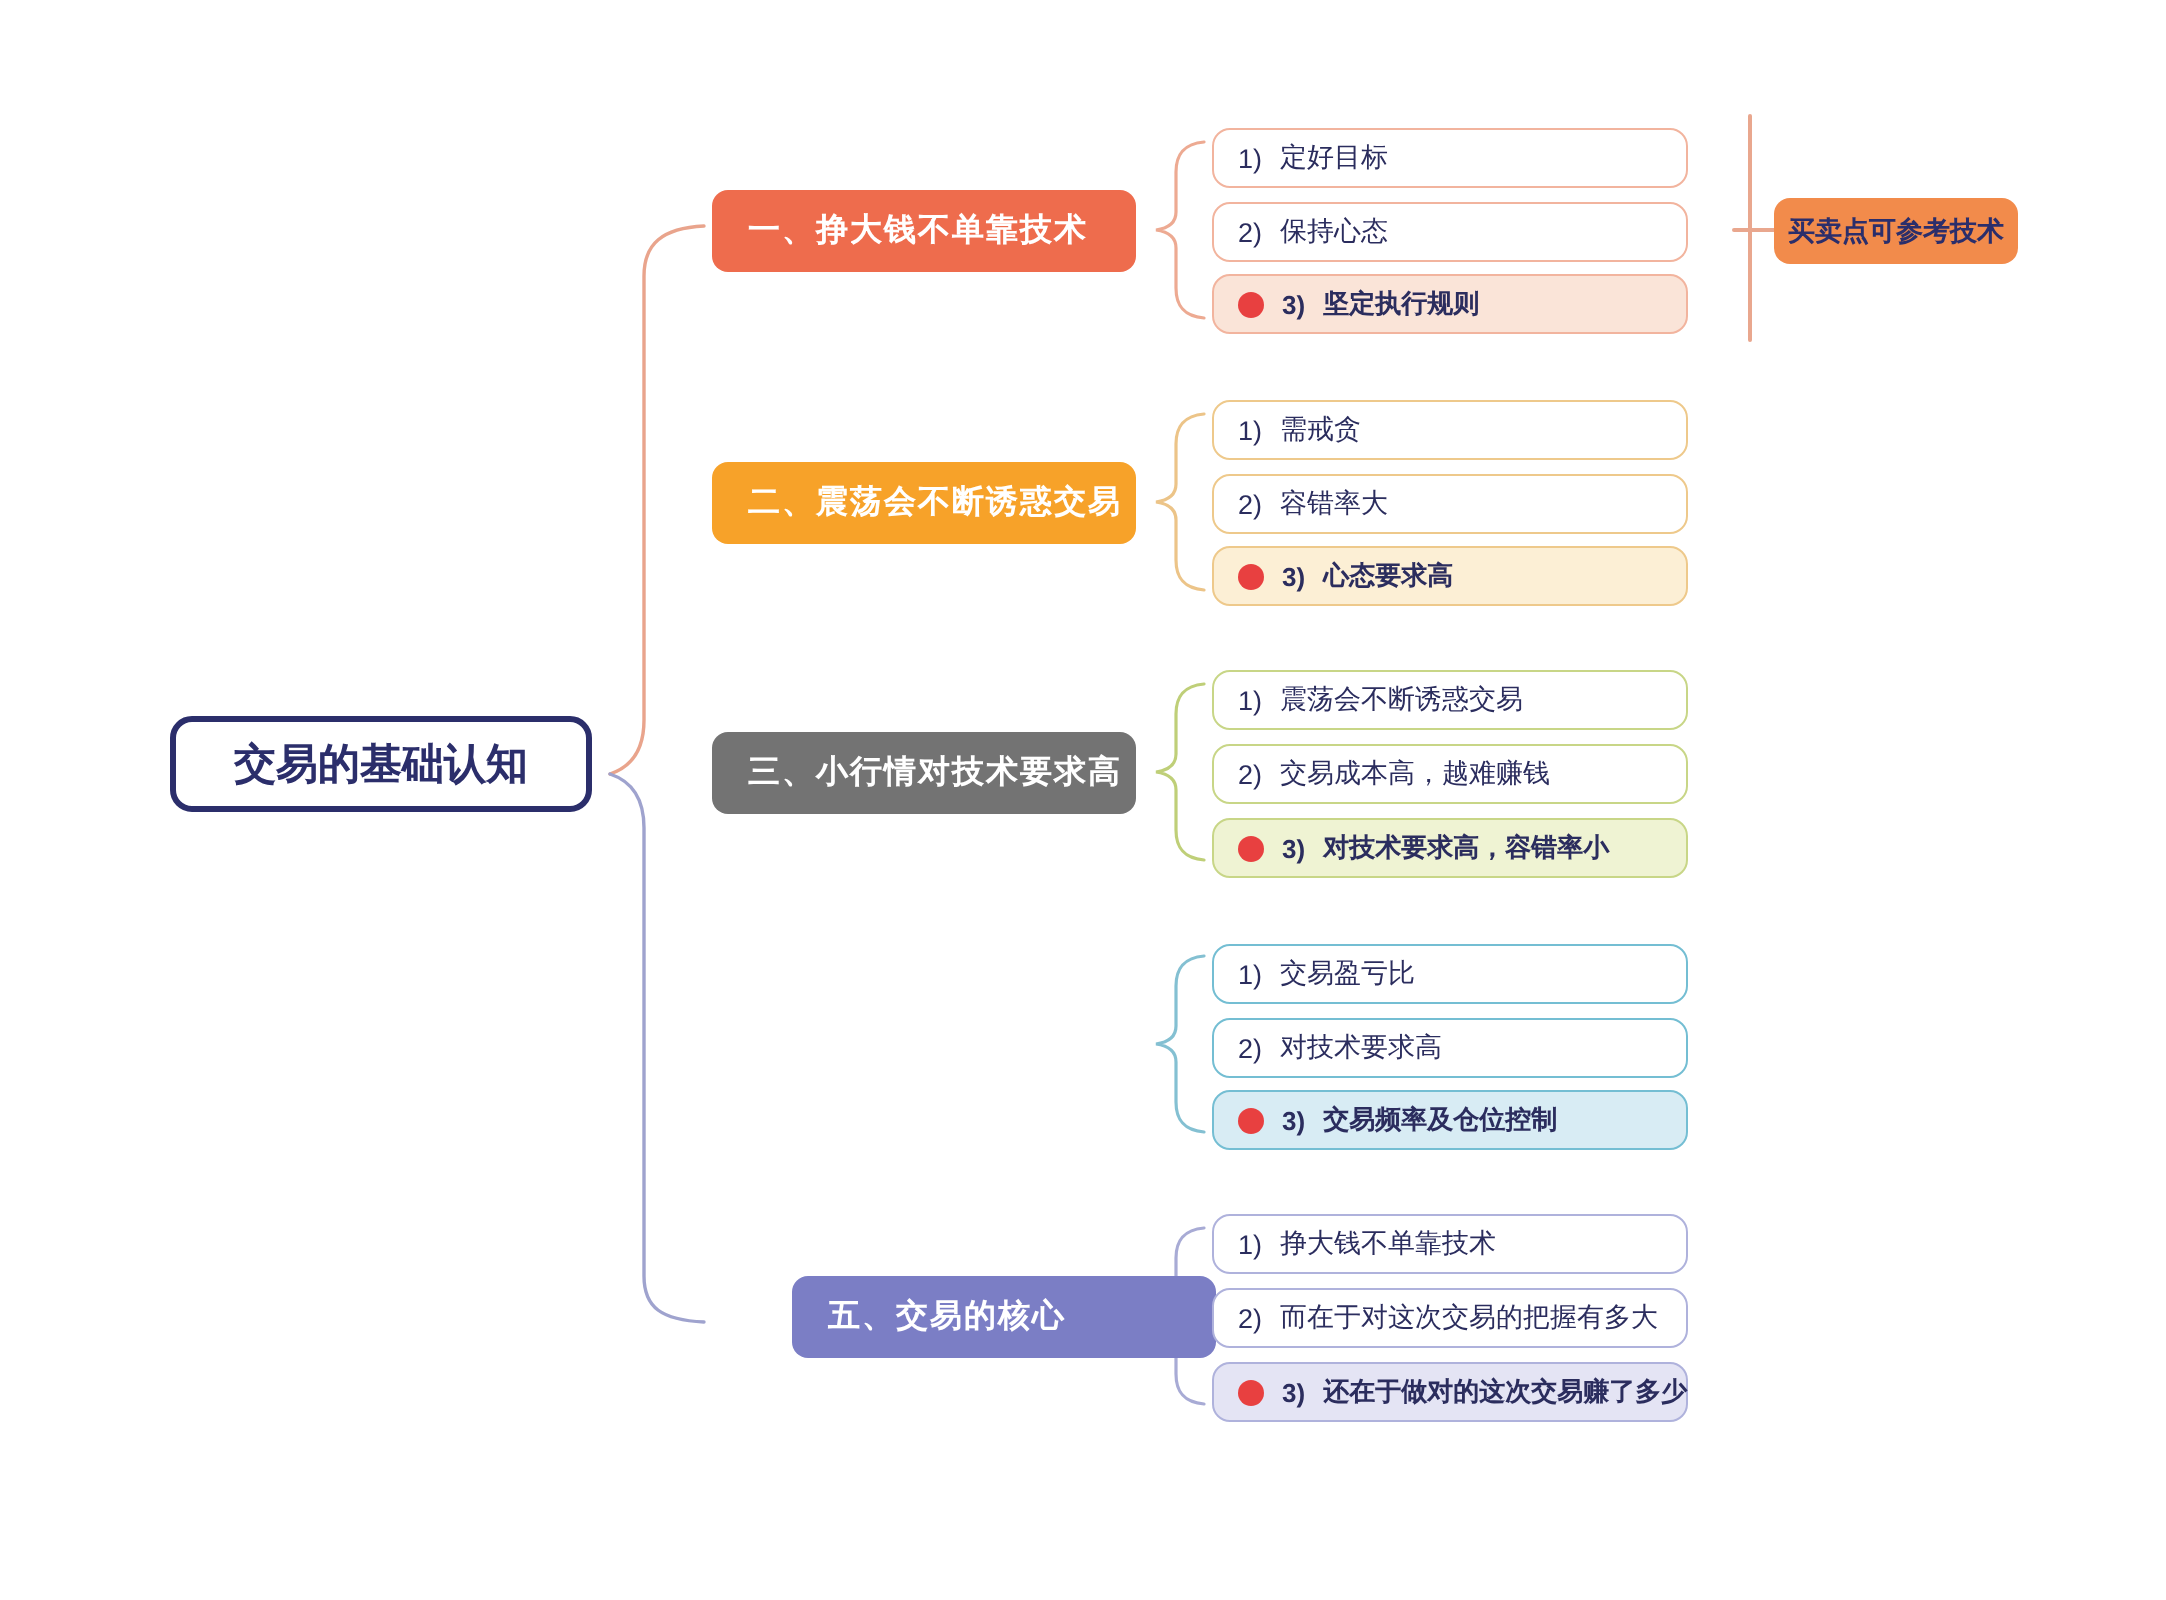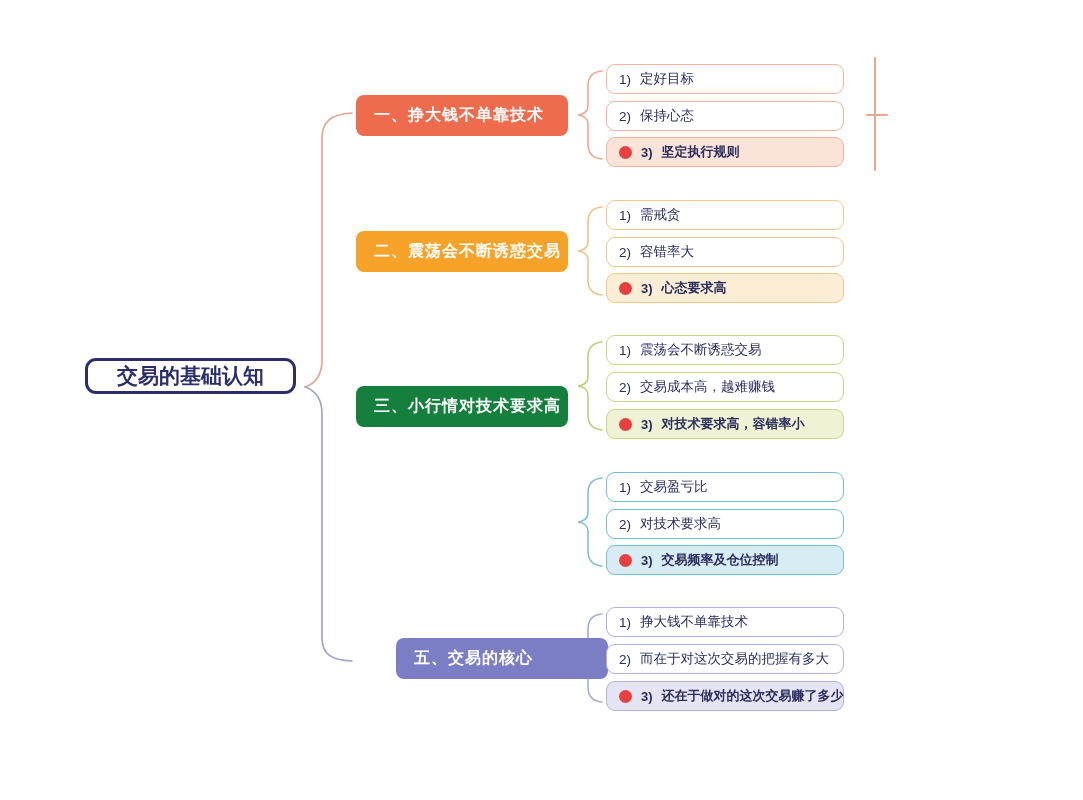--- a/index.html
+++ b/index.html
@@ -1,27 +1,27 @@
 <!DOCTYPE html>
 <html><head>
 <meta charset="utf-8">
 <style>
   html,body{margin:0;padding:0;background:#ffffff;}
   body{font-family:"Liberation Sans","DejaVu Sans",sans-serif;}
   .canvas{position:relative;width:1083px;height:800px;background:#ffffff;overflow:hidden;}
   .links{position:absolute;left:0;top:0;width:1083px;height:800px;pointer-events:none;}
 
-  .root{position:absolute;left:85px;top:358px;width:211px;height:36px;background:#ffffff;
+  .root{position:absolute;left:85px;top:358px;width:211px;height:48px;background:#ffffff;
         border:3px solid #2B2E6B;border-radius:11px;display:flex;align-items:center;justify-content:center;
         font-size:21px;font-weight:bold;color:#2B2E6B;box-sizing:border-box;}
 
   .branch{position:absolute;left:356px;width:212px;height:41px;border-radius:8px;
           display:flex;align-items:center;padding-left:18px;box-sizing:border-box;
           font-size:16px;font-weight:bold;color:#ffffff;letter-spacing:1px;}
-  .bg1{background:#EE6C4D;} .bg2{background:#F7A229;} .bg3{background:#15803d;margin-top:20px;}
+  .bg1{background:#EE6C4D;} .bg2{background:#F7A229;} .bg3{background:#737373;}
   .bg4{background:#0E9CB8;} .bg5{background:#7B7EC5;margin-left:40px;}
 
   .item{position:absolute;left:606px;width:238px;height:30px;background:#ffffff;border-radius:9px;
         display:flex;align-items:center;padding-left:12px;box-sizing:border-box;
         font-size:13.5px;color:#2B2D5E;white-space:nowrap;}
   .bd1{border:1.5px solid #F2B49E;} .bd2{border:1.5px solid #EEC98B;} .bd3{border:1.5px solid #C8D687;}
   .bd4{border:1.5px solid #74BED3;} .bd5{border:1.5px solid #AFB2DC;}
   .hl1{background:#FAE4D8;} .hl2{background:#FCEFD5;} .hl3{background:#EFF3D3;}
   .hl4{background:#D8ECF4;} .hl5{background:#E4E4F4;}
   .item .num{margin-right:9px;}
@@ -63,20 +63,23 @@
     <span class="txt">定好目标</span>
   </div>
   <div class="item bd1" style="top:101px">
     <span class="num">2)</span>
     <span class="txt">保持心态</span>
   </div>
   <div class="item bd1 hl1 hl" style="top:137px">
     <span class="dot"></span>
     <span class="num">3)</span>
     <span class="txt">坚定执行规则</span>
+  </div>
+  <div class="note">
+    <span>买卖点可参考技术</span>
   </div>
 
   <div class="branch bg2" style="top:231px">
     <span>二、震荡会不断诱惑交易</span>
   </div>
   <div class="item bd2" style="top:200px">
     <span class="num">1)</span>
     <span class="txt">需戒贪</span>
   </div>
   <div class="item bd2" style="top:237px">

